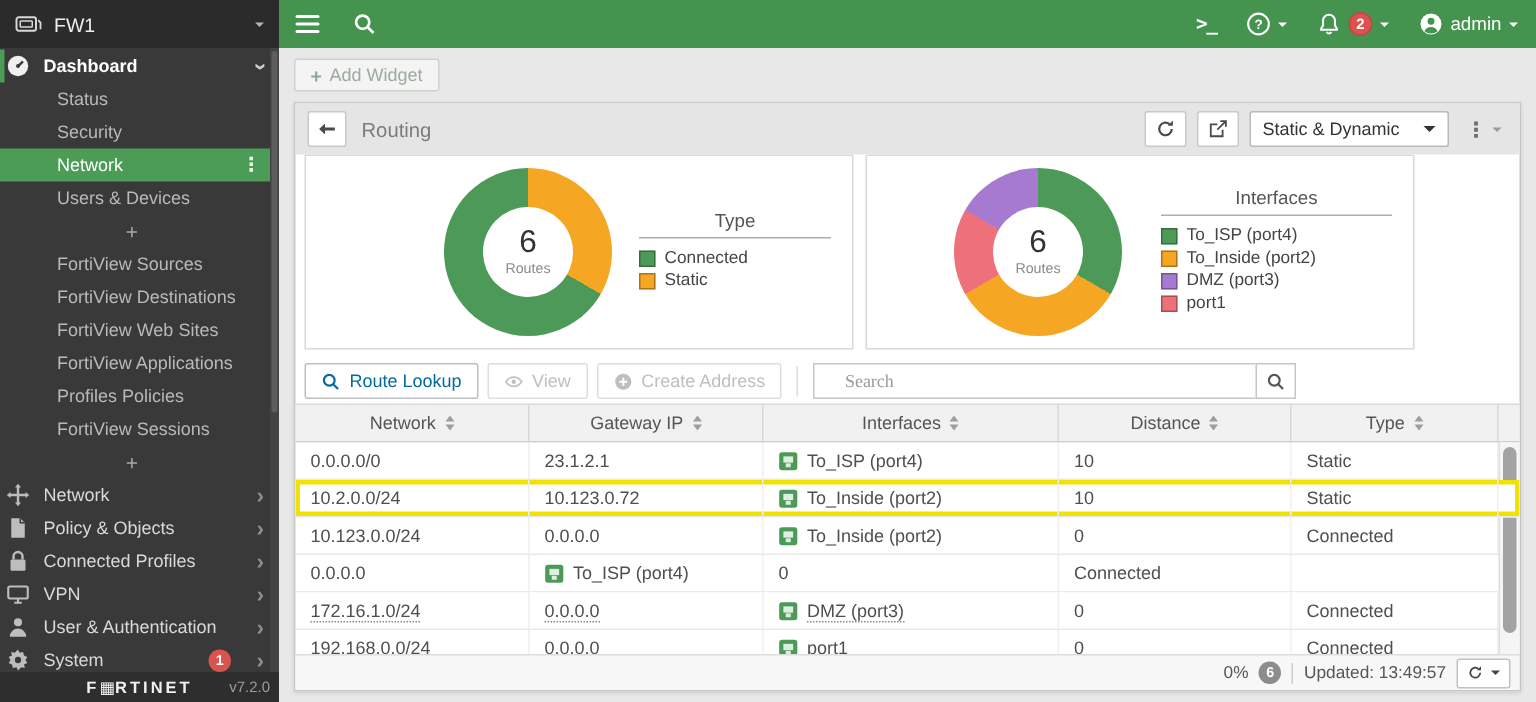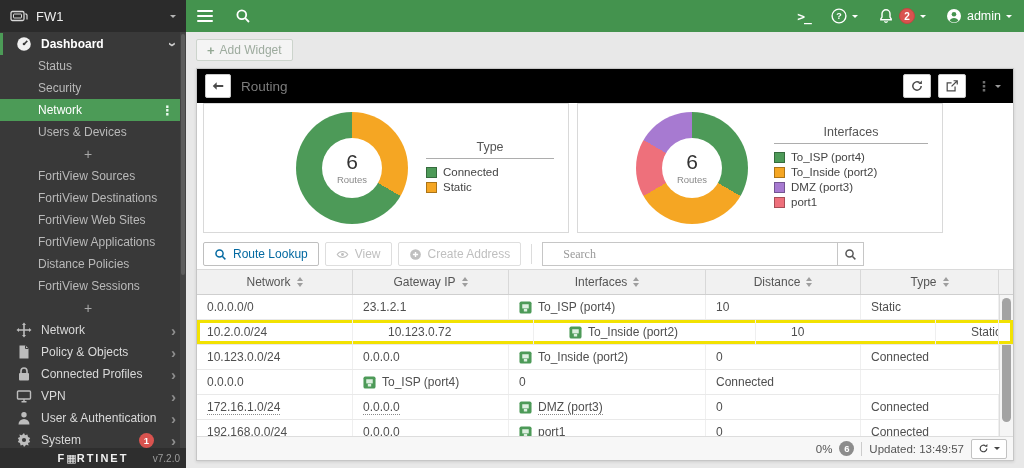--- a/index.html
+++ b/index.html
@@ -11,21 +11,21 @@
   .sidebar { position:absolute; left:0; top:0; width:186px; height:468px; background:#393939; z-index:3; }
   .fw-header { height:32px; background:#2b2b2b; display:flex; align-items:center; padding:0 10px; gap:8px; color:#ededed; font-size:13px; }
   .fw-header .svgi { color:#d8d8d8; width:18px; height:15px; }
   .fw-header .caret { margin-left:auto; color:#b5b5b5; }
   .caret { width:0; height:0; border-left:4px solid transparent; border-right:4px solid transparent; border-top:4px solid currentColor; display:inline-block; }
   .caret.sm { border-left-width:3px; border-right-width:3px; border-top-width:3px; }
 
   #sidebar-menu { position:absolute; top:32px; bottom:20px; left:0; right:0; overflow:hidden; padding-top:1px; }
   .s-item { position:relative; height:22px; display:flex; align-items:center; color:#b9b9b9; cursor:pointer; padding-right:10px; }
   .s-item.child { padding-left:38px; }
-  .s-item.section { padding-left:16px; gap:9px; color:#d9d9d9; }
+  .s-item.section { padding-left:4px; gap:9px; color:#d9d9d9; }
   .s-item.adder { justify-content:center; color:#a8a8a8; font-size:14px; padding-left:0; }
   .s-item.active { color:#fff; font-weight:bold; }
   .s-item.active::before { content:''; position:absolute; left:0; top:0; bottom:0; width:3px; background:#4c9b57; }
   .s-item.selected { background:#4c9b57; color:#fff; }
   .s-icon { width:16px; height:16px; flex:none; color:#bdbdbd; }
   .s-item.active .s-icon { color:#f0f0f0; }
   .s-label { flex:1; white-space:nowrap; overflow:hidden; }
   .chev { color:#8f8f8f; font-size:15px; line-height:1; font-weight:bold; margin-left:4px; }
   .chev.down { transform:rotate(90deg); color:#cfcfcf; }
   .kebab-s { color:#eafaef; font-size:13px; font-weight:bold; letter-spacing:0; padding:0 2px; }
@@ -49,21 +49,21 @@
   .tb-badge { min-width:16px; height:16px; border-radius:8px; background:#d9534f; border:1px solid #c34641; color:#fff; font-size:10px; font-weight:bold; display:flex; align-items:center; justify-content:center; padding:0 3px; }
   .tb-caret { color:#fff; }
   .admin-label { font-size:12.5px; }
 
   
   .content { position:absolute; left:186px; top:32px; right:0; bottom:0; padding:6px 10px 0; }
   .add-widget { height:22px; display:inline-flex; align-items:center; gap:5px; padding:0 10px; border:1px solid #ccd4cc; background:rgba(255,255,255,.5); color:#9dab9e; font-size:12px; border-radius:2px; cursor:pointer; margin:1px 0 7px 0; font-family:inherit; }
   .add-widget .plus { font-weight:bold; font-size:13px; color:#93a894; }
 
   .widget { width:818px; height:393px; background:#fff; border:1px solid #c6c6c6; box-shadow:0 1px 3px rgba(0,0,0,.12); display:flex; flex-direction:column; }
-  .widget-header { height:34px; flex:none; display:flex; align-items:center; gap:8px; padding:0 8px; background:#000000; }
+  .widget-header { height:34px; flex:none; display:flex; align-items:center; gap:8px; padding:0 8px; background:#e5e5e5; }
   .icon-btn { width:28px; height:24px; border:1px solid #c9c9c9; background:#fff; border-radius:2px; display:flex; align-items:center; justify-content:center; color:#4a4a4a; cursor:pointer; }
   .icon-btn .svgi { width:14px; height:14px; }
   .back-btn { width:26px; }
   .widget-title { font-size:13.5px; color:#7c7c7c; margin-left:2px; }
   .wh-right { margin-left:auto; display:flex; align-items:center; gap:7px; }
   .select { height:24px; border:1px solid #b9b9b9; background:#fff; border-radius:2px; display:flex; align-items:center; gap:16px; padding:0 8px; font-size:12px; color:#333; cursor:pointer; }
   .select .caret { color:#333; }
   .kebab-btn { display:flex; align-items:center; gap:4px; color:#6d6d6d; font-size:14px; font-weight:bold; padding:0 4px; cursor:pointer; }
   .kebab-btn .caret { color:#9a9a9a; }
 
@@ -100,21 +100,21 @@
   .thead { height:25px; background:#f1f1f1; border-bottom:1px solid #cfcfcf; flex:none; }
   .th { display:flex; align-items:center; justify-content:center; gap:6px; font-size:12px; color:#555; border-right:1px solid #d8d8d8; cursor:pointer; }
   .sort { display:inline-flex; flex-direction:column; gap:2px; }
   .sort i { width:0; height:0; border-left:3.5px solid transparent; border-right:3.5px solid transparent; display:block; }
   .sort .up { border-bottom:4px solid #9e9e9e; }
   .sort .dn { border-top:4px solid #9e9e9e; }
   .tbody { flex:1; overflow:hidden; }
   .trow { height:25px; background:#fff; border-bottom:1px solid #e9e9e9; cursor:pointer; }
   .td { display:flex; align-items:center; padding-left:10px; font-size:12px; color:#4f4f4f; border-right:1px solid #efefef; gap:6px; overflow:hidden; white-space:nowrap; }
   .td .pico { width:13px; height:13px; flex:none; }
-  .trow.hl { box-shadow:inset 0 0 0 3px #f2e202; position:relative; z-index:1;gap:25px; }
+  .trow.hl { box-shadow:inset 0 0 0 3px #f2e202; position:relative; z-index:1; }
   .trow.dotted .td:nth-child(-n+3) .txt { border-bottom:1px dotted #8a8a8a; }
   .vscroll { position:absolute; top:25px; bottom:0; right:0; width:14px; background:#f5f5f5; border-left:1px solid #ddd; }
   .vthumb { position:absolute; top:3px; left:2px; width:9px; height:88%; background:#a3a3a3; border-radius:5px; cursor:grab; }
 
   
   .widget-footer { height:24px; flex:none; background:#f7f7f7; border-top:1px solid #ddd; display:flex; align-items:center; justify-content:flex-end; gap:7px; padding:0 6px; }
   .wf-text { font-size:11.5px; color:#555; }
   .wf-badge { width:15px; height:15px; border-radius:50%; background:#8c8c8c; color:#fff; font-size:9.5px; font-weight:bold; display:flex; align-items:center; justify-content:center; }
   .wf-sep { width:1px; height:14px; background:#ccc; }
   .wf-refresh { height:20px; border:1px solid #c2c2c2; background:#fff; border-radius:2px; display:flex; align-items:center; gap:5px; padding:0 6px; color:#444; cursor:pointer; }
@@ -169,21 +169,21 @@
       <div class="s-item child">
         <span class="s-label">FortiView Destinations</span>
       </div>
       <div class="s-item child">
         <span class="s-label">FortiView Web Sites</span>
       </div>
       <div class="s-item child">
         <span class="s-label">FortiView Applications</span>
       </div>
       <div class="s-item child">
-        <span class="s-label">Distance Policies</span>
+        <span class="s-label">Profiles Policies</span>
       </div>
       <div class="s-item child">
         <span class="s-label">FortiView Sessions</span>
       </div>
       <div class="s-item adder">
         <span>+</span>
       </div>
       <div class="s-item section">
         <span class="s-icon">
           <svg viewBox="0 0 16 16">
@@ -331,20 +331,24 @@
             </span>
           </button>
         <button class="icon-btn">
             <span class="svgi">
               <svg viewBox="0 0 16 16">
                 <path d="M11.5 8.5v5h-9v-9h5" fill="none" stroke="currentColor" stroke-width="1.4"></path>
                 <path d="M7.5 8.5L14 2M9.8 2H14v4.2" fill="none" stroke="currentColor" stroke-width="1.4"></path>
               </svg>
             </span>
           </button>
+        <div class="select">
+          <span>Static &amp; Dynamic</span>
+          <span class="caret"></span>
+        </div>
         <div class="kebab-btn">
           <span>⋮</span>
           <span class="caret sm"></span>
         </div>
       </div>
     </div>
 
     <div class="charts-row">
       <div class="chart-box" data-chart="0">
           <div class="donut" style="background: conic-gradient(rgb(245, 166, 35) 0deg, rgb(245, 166, 35) 120deg, rgb(77, 154, 88) 120deg, rgb(77, 154, 88) 360deg);">

